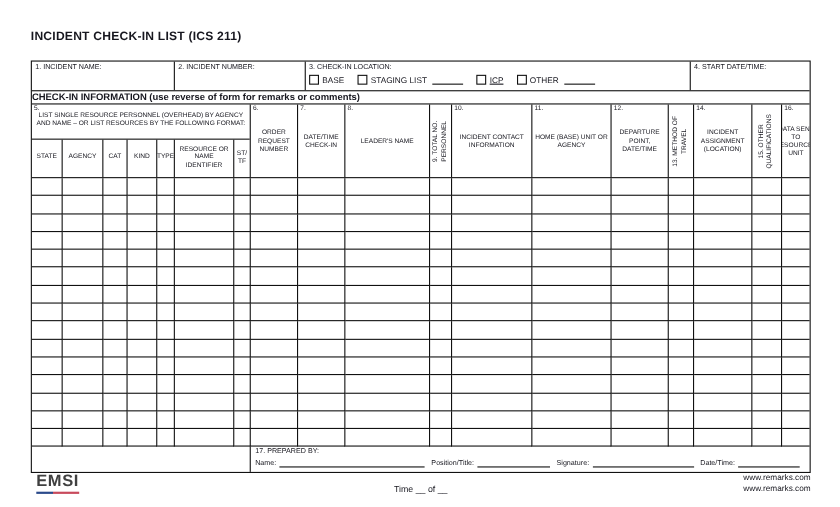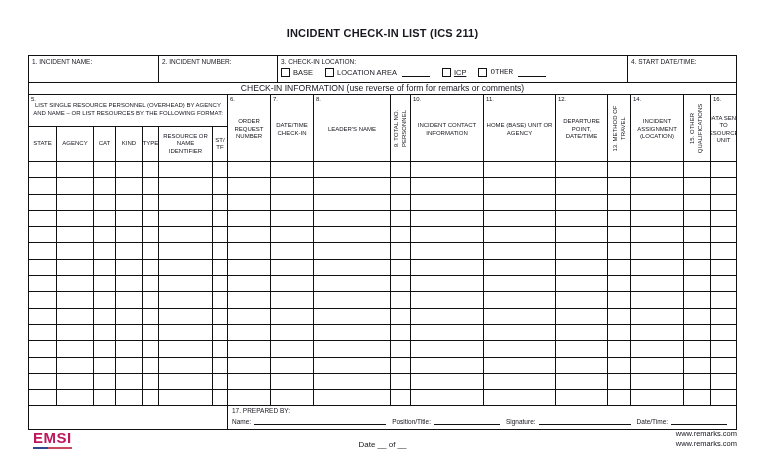--- a/index.html
+++ b/index.html
@@ -4,37 +4,37 @@
 <style>
   html,body{margin:0;padding:0;}
   body{
     width:764px;height:461px;overflow:hidden;position:relative;
     background:#ffffff;color:#17171f;
     font-family:"Liberation Sans", sans-serif;
     -webkit-font-smoothing:antialiased;
   }
   .title{
     position:absolute;top:27px;left:28px;width:709px;
-    text-align:center;font-size:11px;font-weight:bold;letter-spacing:.2px;
+    font-size:11px;font-weight:bold;letter-spacing:.2px;
   }
   .form{
     position:absolute;left:28px;top:55px;width:709px;
     border:1px solid #111;box-sizing:border-box;background:#fff;
   }
   
   .row-top{display:flex;height:26px;border-bottom:1px solid #111;}
   .cell-top{border-right:1px solid #111;box-sizing:border-box;font-size:6.5px;padding:2px 3px 0;line-height:1.2;}
   .cell-top:last-child{border-right:none;}
   .ct1{width:130px;} .ct2{width:119px;} .ct3{width:350px;} .ct4{flex:1;}
   .opts{display:flex;align-items:center;margin-top:2px;font-size:7.5px;gap:12px;}
   .opt{display:flex;align-items:center;gap:3px;}
   .cbx{width:7px;height:7px;border:1px solid #111;display:inline-block;background:#fff;}
   .blank{display:inline-block;width:28px;height:8px;border-bottom:1px solid #111;margin-left:2px;}
   
-  .banner{height:11px;line-height:11px;border-bottom:1px solid #111;text-align:center;font-size:8.6px;font-weight:normal;}
+  .banner{height:11px;line-height:11px;border-bottom:1px solid #111;font-size:8.6px;font-weight:bold;}
   
   .hdr{display:grid;grid-template-columns:199px 43px 43px 77px 20px 73px 72px 52px 23px 53px 27px 1fr;height:66px;border-bottom:1px solid #111;}
   .hcell{position:relative;border-right:1px solid #111;box-sizing:border-box;display:flex;align-items:center;justify-content:center;text-align:center;font-size:6px;line-height:1.25;padding:0 1px;overflow:hidden;}
   .hcell.cEnd{border-right:none;}
   .hnum{position:absolute;top:1px;left:2px;font-size:6px;}
   .hlabel{display:block;margin-top:3px;}
   .vwrap{position:absolute;inset:0;display:flex;align-items:center;justify-content:center;}
   .vtext{transform:rotate(-90deg);white-space:nowrap;font-size:6px;line-height:1.25;text-align:center;}
   
   .sec5{position:relative;border-right:1px solid #111;box-sizing:border-box;display:flex;flex-direction:column;}
@@ -49,21 +49,21 @@
   .bcell.cEnd{border-right:none;}
   
   .row-bot{display:flex;height:23px;}
   .bot-left{width:199px;border-right:1px solid #111;box-sizing:border-box;}
   .bot-right{flex:1;padding:1px 4px 0;font-size:6.5px;box-sizing:border-box;}
   .pb-fields{display:flex;align-items:flex-end;gap:6px;margin-top:3px;}
   .pb-item{display:flex;align-items:flex-end;gap:3px;}
   .sigline{display:inline-block;height:7px;border-bottom:1px solid #111;}
   
   .logo{position:absolute;left:33px;top:430px;}
-  .logo-text{font-weight:bold;font-size:15px;line-height:1;color:#be185d;letter-spacing:.5px;}
+  .logo-text{font-weight:bold;font-size:15px;line-height:1;color:#404040;letter-spacing:.5px;}
   .logo-bar{height:2.5px;margin-top:1.5px;width:100%;}
   .pageinfo{position:absolute;left:28px;top:440px;width:709px;text-align:center;font-size:8px;}
   .links{position:absolute;right:27px;top:429px;text-align:right;font-size:7.5px;line-height:1.35;}
 </style>
 </head>
 <body>
 
 <div class="title">INCIDENT CHECK-IN LIST (ICS 211)</div>
 
 <div class="form">
@@ -77,30 +77,30 @@
     </div>
     <div class="cell-top ct3">
       <span>3. CHECK-IN LOCATION:</span>
       <div class="opts">
           <div class="opt">
             <div class="cbx"></div>
             <div style="display: inline;">BASE</div>
           </div>
           <div class="opt">
             <div class="cbx"></div>
-            <div style="display: inline;">LOCATION AREA</div>
+            <div style="display: inline;">STAGING LIST</div>
             <div class="blank"></div>
           </div>
           <div class="opt">
             <div class="cbx"></div>
             <div style="display: inline; text-decoration: underline;">ICP</div>
           </div>
           <div class="opt">
             <div class="cbx"></div>
-            <div style="display: inline; font-family: Liberation Mono, monospace;">OTHER</div>
+            <div style="display: inline;">OTHER</div>
             <div class="blank"></div>
           </div>
         </div>
     </div>
     <div class="cell-top ct4">
       <span>4. START DATE/TIME:</span>
     </div>
   </div>
 
   <div class="banner">CHECK-IN INFORMATION (use reverse of form for remarks or comments)</div>
@@ -465,17 +465,17 @@
           </div>
         </div>
     </div>
   </div>
 </div>
 
 <div class="logo">
   <div class="logo-text">EMSI</div>
   <div class="logo-bar" style="background: linear-gradient(90deg, rgb(43, 74, 139) 0px, rgb(43, 74, 139) 38%, rgb(200, 74, 92) 38%, rgb(200, 74, 92) 100%);"></div>
 </div>
-<div class="pageinfo">Date __ of __</div>
+<div class="pageinfo">Time __ of __</div>
 <div class="links">
     <div>www.remarks.com</div>
     <div>www.remarks.com</div>
   </div>
 
 </body></html>

